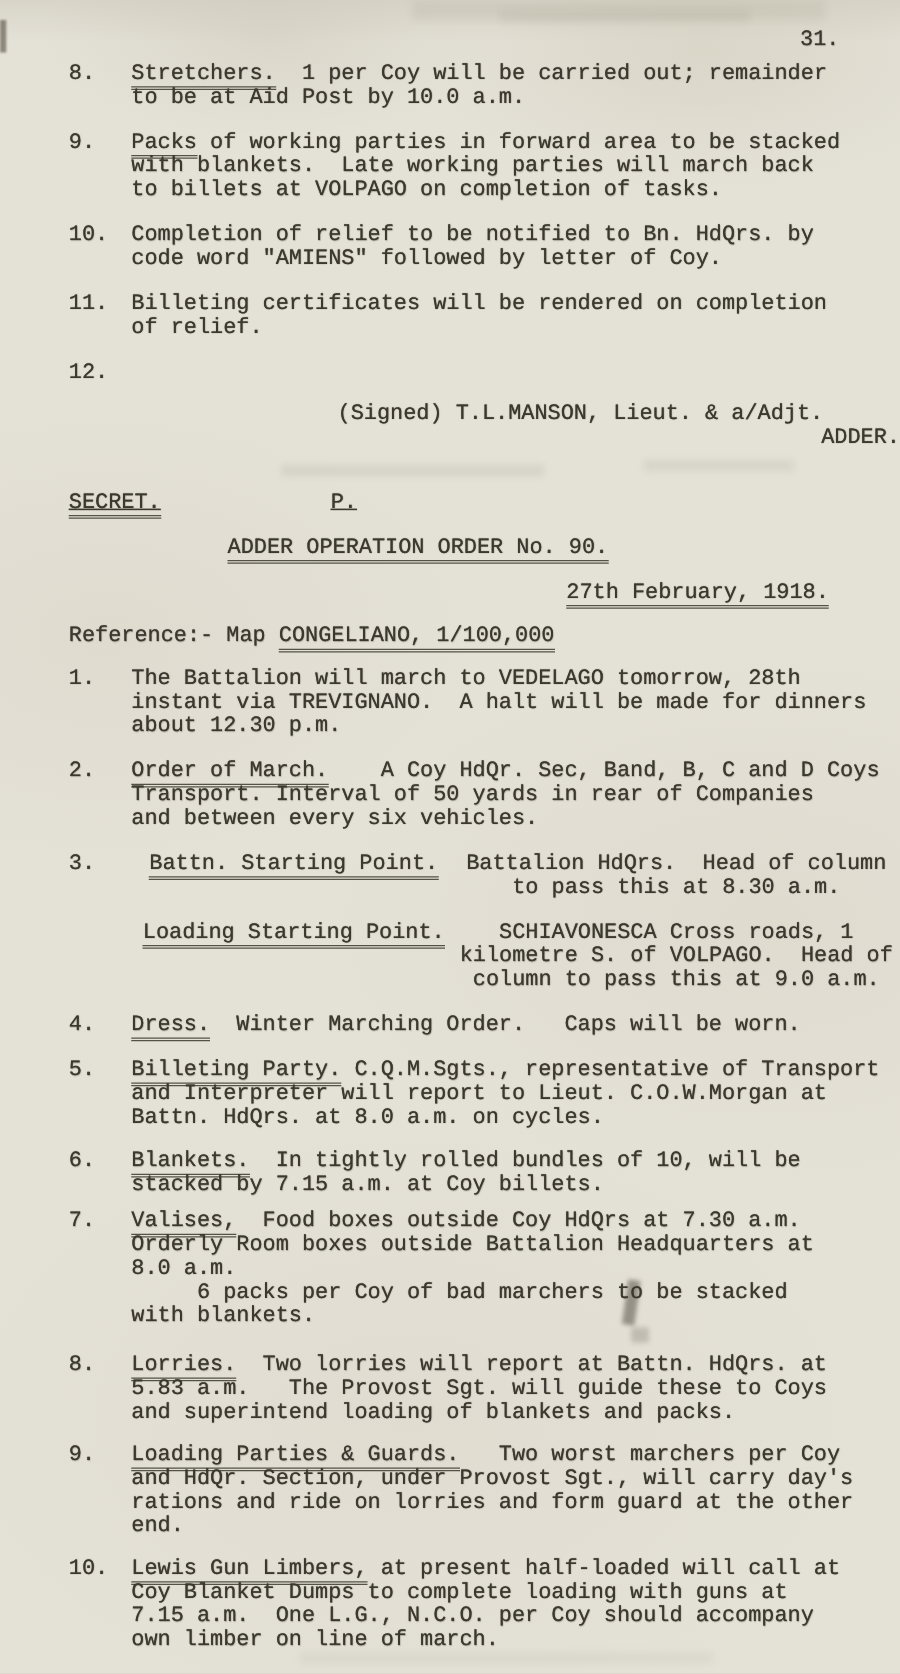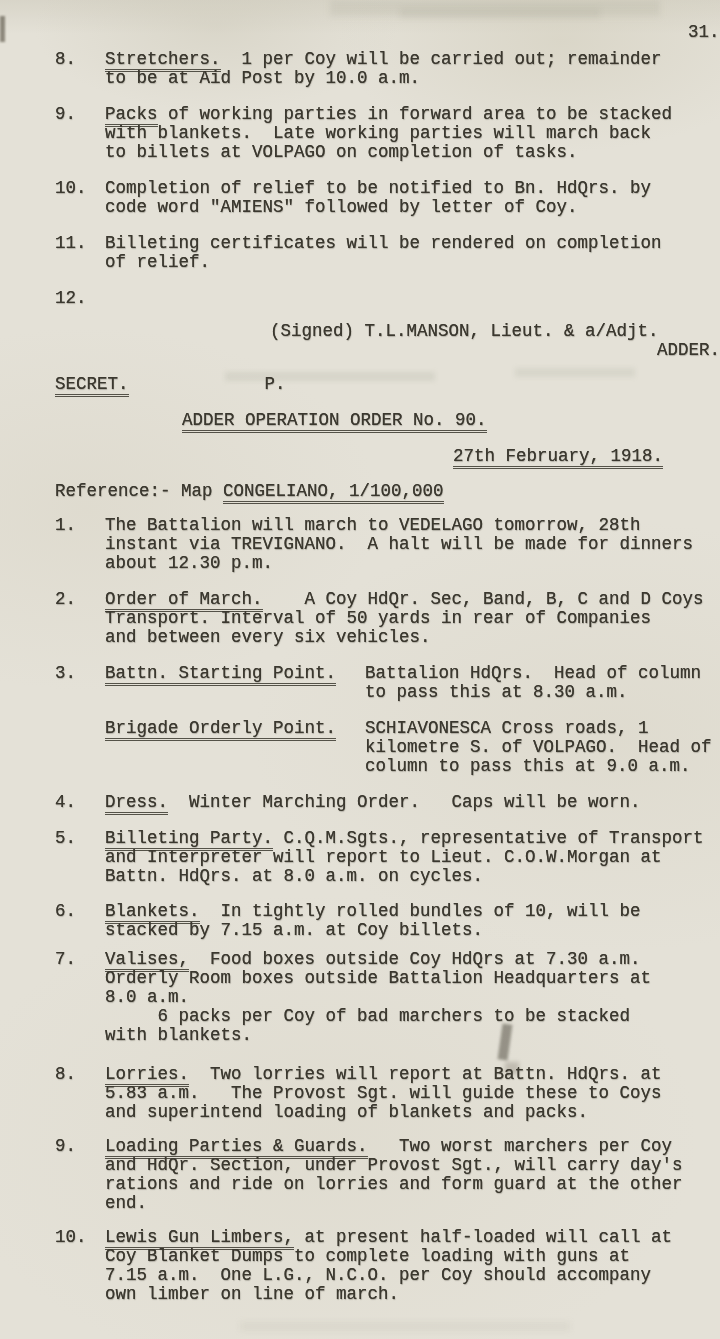--- a/index.html
+++ b/index.html
@@ -16,37 +16,37 @@
       radial-gradient(ellipse 500px 300px at 85% 55%, rgba(210,205,188,0.30), transparent 72%),
       radial-gradient(ellipse 520px 340px at 45% 85%, rgba(212,207,190,0.28), transparent 72%),
       radial-gradient(ellipse 260px 120px at 30% 2%, rgba(198,194,176,0.35), transparent 70%),
       linear-gradient(180deg, rgba(188,184,166,0.30) 0px, rgba(188,184,166,0.0) 34px);
     font-family: "Liberation Mono", "DejaVu Sans Mono", monospace;
     font-size: 17.5px;
     line-height: 19px;
     color: #3b382f;
     text-shadow: 0 0 0.6px rgba(59,56,47,0.80), 0.4px 0.5px 0.9px rgba(59,56,47,0.30);
   }
-  .pagenum { position: absolute; top: 23px; left: 688px; text-align: right; }
+  .pagenum { position: absolute; top: 23px; left: 640px; text-align: right; }
   .content { position: relative; padding-top: 50px; }
   .item { display: flex; }
   .num { flex: 0 0 50px; margin-left: 55px; }
   .body { flex: 0 0 612px; white-space: pre-wrap; }
-  .cols { display: flex; white-space: pre-wrap; }
+  .cols { display: flex; white-space: pre-wrap; text-align: center; }
   .colhead { flex: 0 0 260px; }
   .coltext { flex: 0 0 352px; }
   .u { border-bottom: 3px double rgba(59,56,47,0.85); }
   .mt17 { margin-top: 17px; }
   .mt16 { margin-top: 16px; }
   .mt15 { margin-top: 15px; }
   .mt20 { margin-top: 20px; }
   .mt10 { margin-top: 10px; }
   .sig1 { margin-top: 14px; margin-left: 270px; }
   .sig2 { margin-left: 427px; text-align: right; }
-  .secret-line { margin-top: 15px; margin-left: 55px; }
+  .secret-line { margin-top: 33px; margin-left: 55px; text-decoration: underline; }
   .pmark { margin-left: 136px; }
   .title-line { margin-top: 17px; margin-left: 182px; }
   .date-line { margin-top: 17px; margin-left: 453px; }
   .ref-line { margin-top: 16px; margin-left: 55px; white-space: pre-wrap; }
   .stain { position: absolute; pointer-events: none; }
 </style>
 </head>
 <body>
 
 <div class="page">
@@ -110,21 +110,21 @@
 and between every six vehicles.</span></span>
       </div>
 
     <div class="item mt17">
         <span class="num">3.</span>
         <span class="body cols"><span class="colhead"><span class="u">Battn. Starting Point.</span></span><span class="coltext">Battalion HdQrs.  Head of column
 to pass this at 8.30 a.m.</span></span>
       </div>
     <div class="item mt17">
         <span class="num"></span>
-        <span class="body cols"><span class="colhead"><span class="u">Brigade Orderly Point.</span></span><span class="coltext">SCHIAVONESCA Cross roads, 1
+        <span class="body cols"><span class="colhead"><span class="u">Loading Starting Point.</span></span><span class="coltext">SCHIAVONESCA Cross roads, 1
 kilometre S. of VOLPAGO.  Head of
 column to pass this at 9.0 a.m.</span></span>
       </div>
 
     <div class="item mt17">
         <span class="num">4.</span>
         <span class="body"><span class="u">Dress.</span><span>  Winter Marching Order.   Caps will be worn.</span></span>
       </div>
     <div class="item mt17">
         <span class="num">5.</span>

